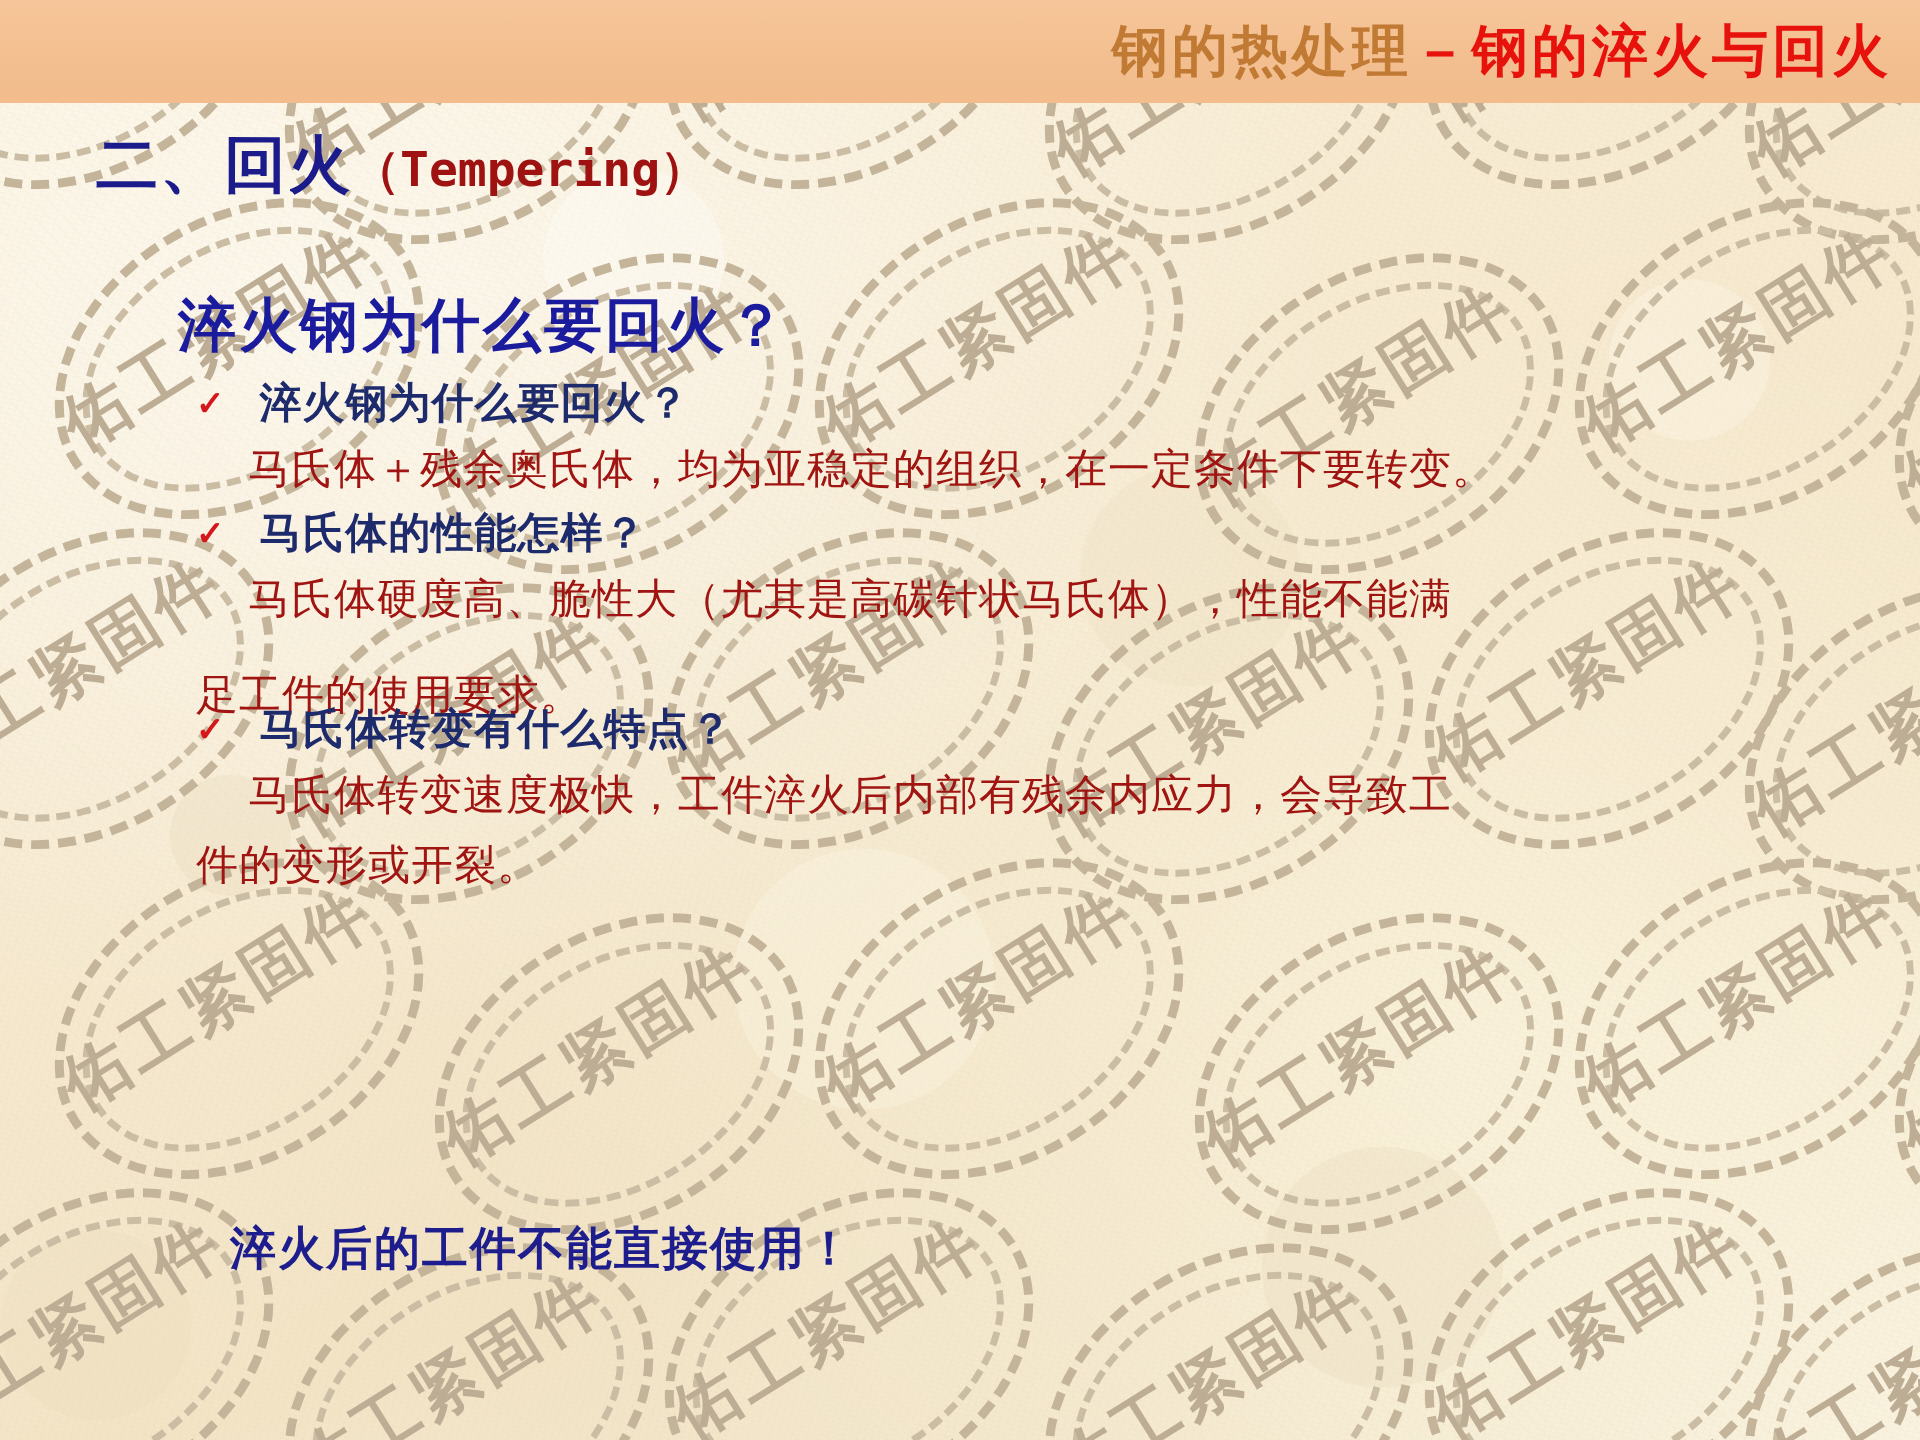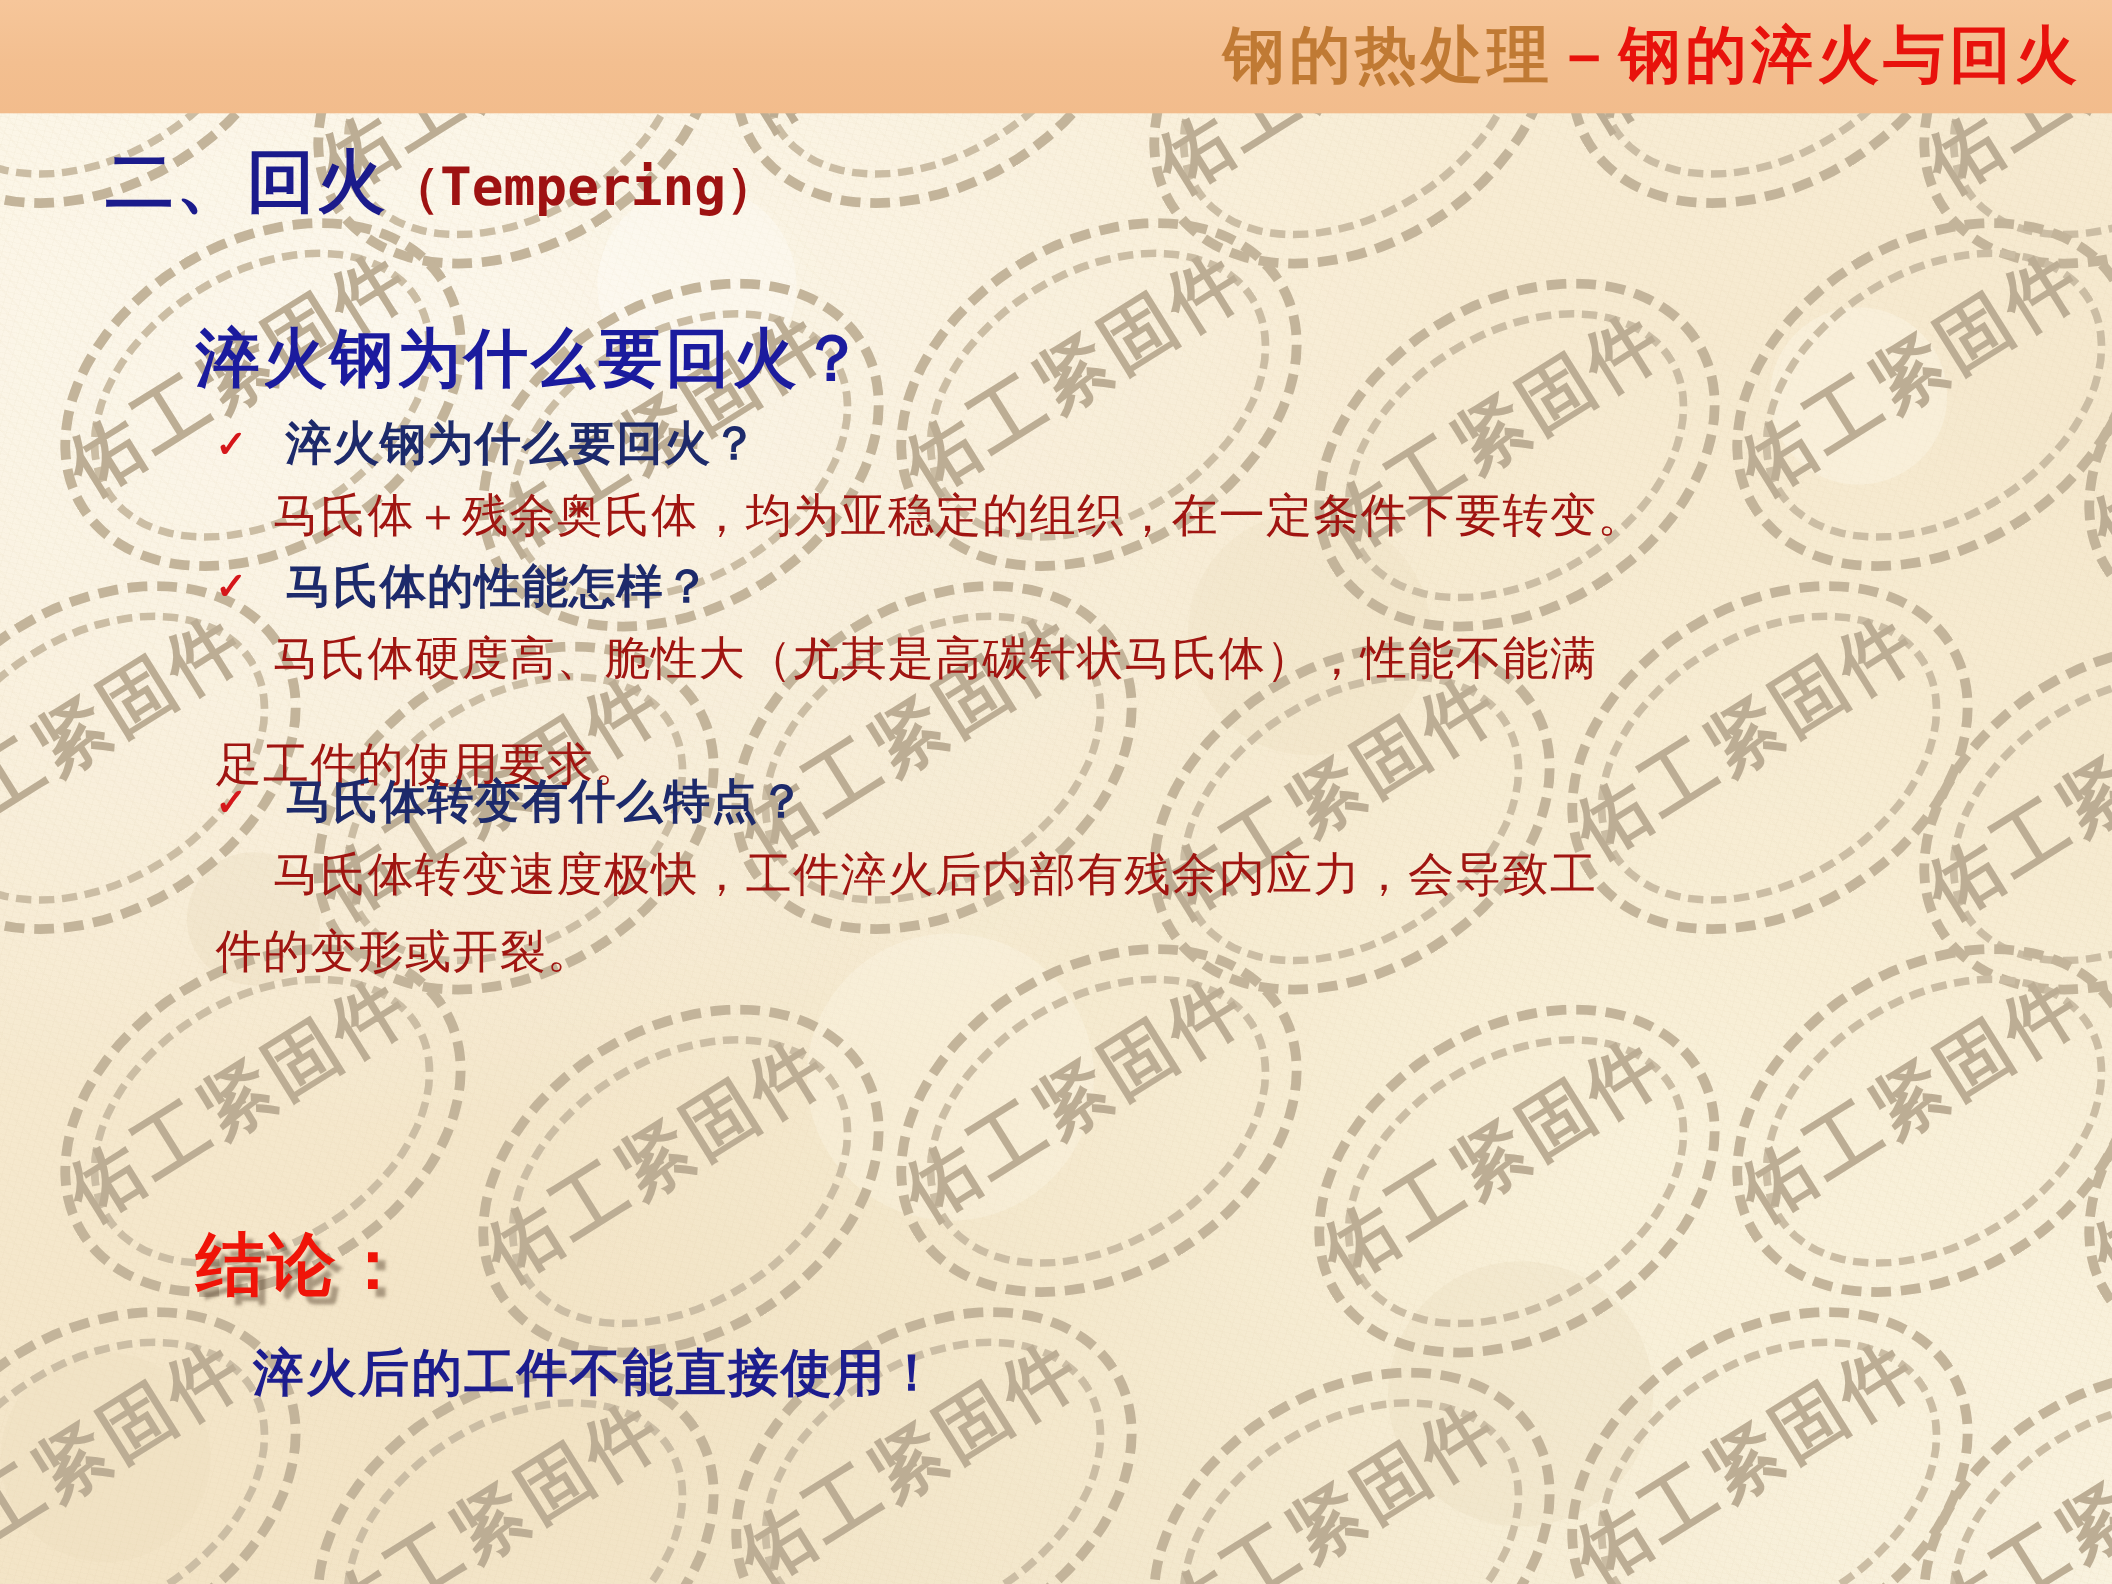--- a/index.html
+++ b/index.html
@@ -373,17 +373,16 @@
         <div class="line bullet" style="top: 272px;"><span class="chk">✓</span><span>淬火钢为什么要回火？</span></div>
         <div class="line body-red" style="top: 338px; left: 248px;">马氏体＋残余奥氏体，均为亚稳定的组织，在一定条件下要转变。</div>
         <div class="line bullet" style="top: 402px;"><span class="chk">✓</span><span>马氏体的性能怎样？</span></div>
         <div class="line body-red" style="top: 468px; left: 248px;">马氏体硬度高、脆性大（尤其是高碳针状马氏体），性能不能满</div>
         <div class="line body-red" style="top: 564px; left: 196px;">足工件的使用要求。</div>
         <div class="line bullet" style="top: 598px;"><span class="chk">✓</span><span>马氏体转变有什么特点？</span></div>
         <div class="line body-red" style="top: 664px; left: 248px;">马氏体转变速度极快，工件淬火后内部有残余内应力，会导致工</div>
         <div class="line body-red" style="top: 734px; left: 196px;">件的变形或开裂。</div>
       </div>
 
-    <div class="line t-concl">结论：</div>
     <div class="line t-concl-body">淬火后的工件不能直接使用！</div>
 
   </div>
 </div>
 
 </body></html>

